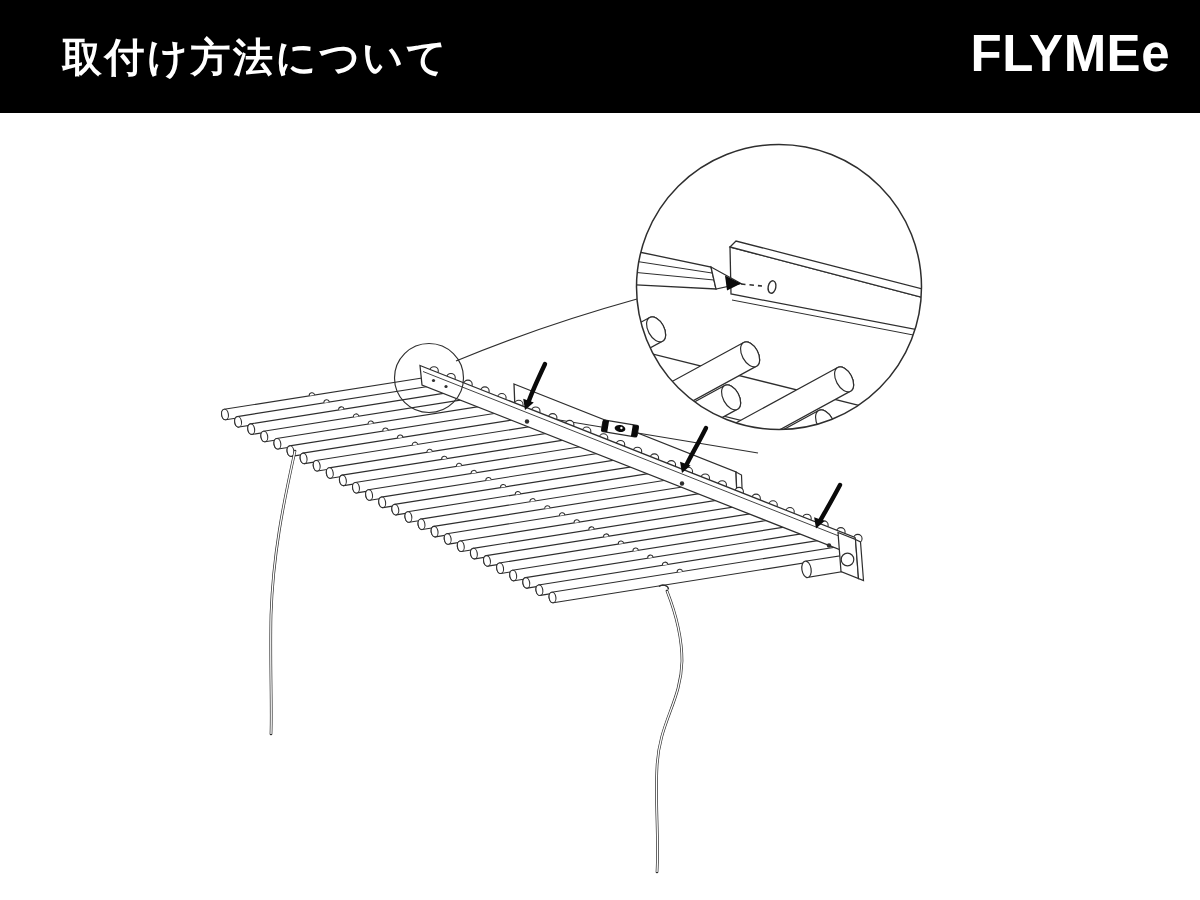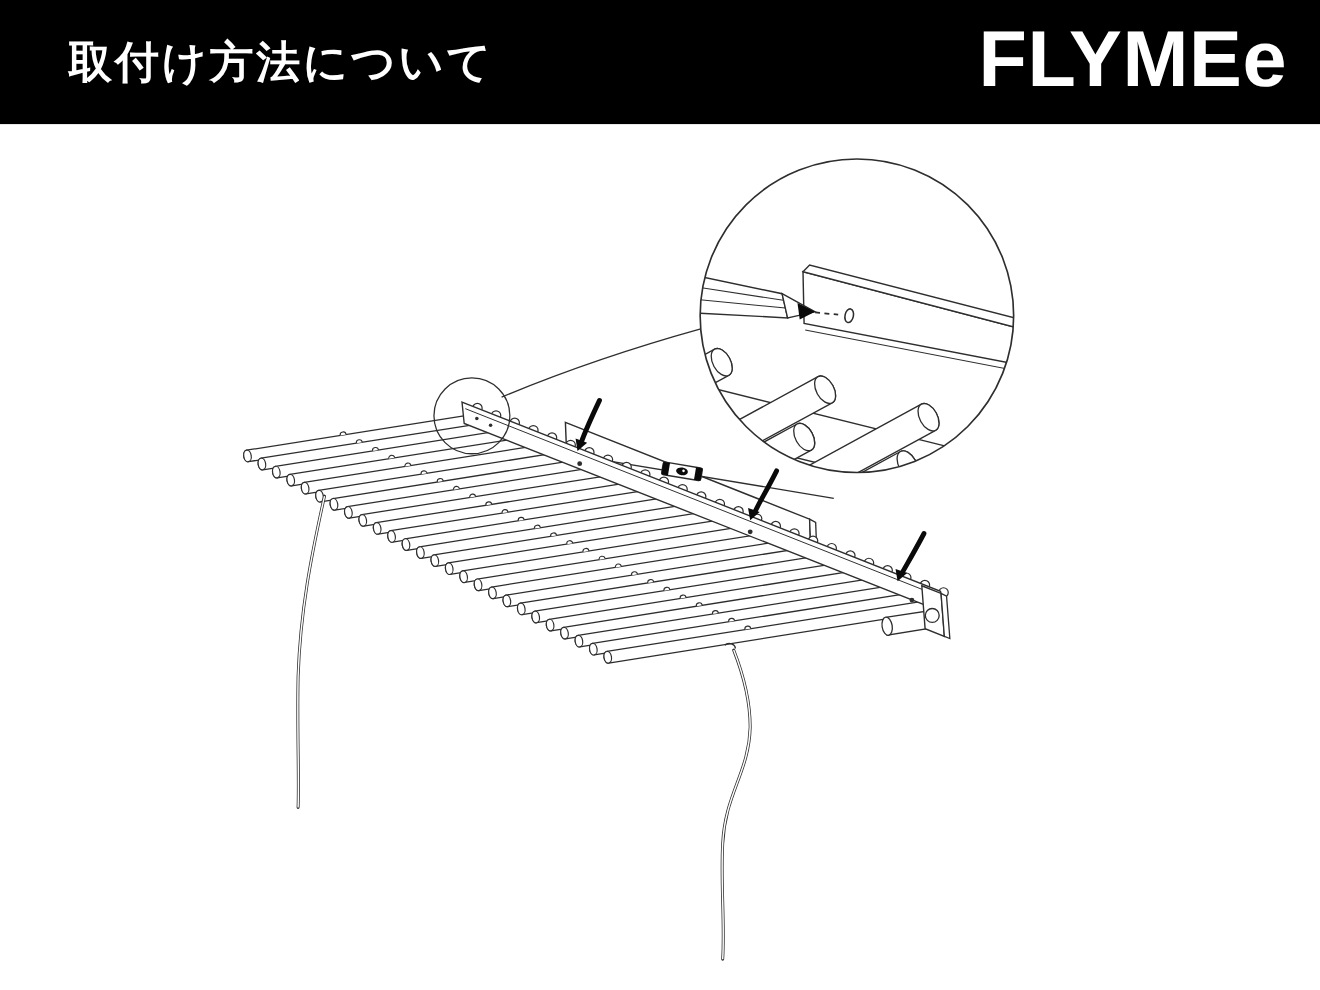--- a/index.html
+++ b/index.html
@@ -1,20 +1,20 @@
 <!DOCTYPE html>
 <html style="--header-bg: #000000; --header-fg: #ffffff; --line: #2e2e2e;"><head>
 <meta charset="utf-8">
 <style>
   html,body{margin:0;padding:0;background:#fff;}
   body{width:1200px;height:900px;overflow:hidden;font-family:"Liberation Sans",sans-serif;position:relative;}
   header{height:113px;background:var(--header-bg,#000);display:flex;align-items:center;
          justify-content:space-between;padding:0 30px 0 62px;box-sizing:border-box;}
   .page-title{color:var(--header-fg,#fff);font-size:40px;font-weight:700;letter-spacing:2.5px;margin:0;line-height:1;text-align:right;}
-  .brand-logo{color:var(--header-fg,#fff);font-size:72px;font-weight:600;letter-spacing:0.5px;line-height:1;
+  .brand-logo{color:var(--header-fg,#fff);font-size:51px;font-weight:600;letter-spacing:0.5px;line-height:1;
               transform:translateY(-3px);}
   .stage{width:1200px;height:787px;background:#fff;}
   svg{display:block;}
 </style>
 </head>
 <body>
 
 <header>
   <h1 class="page-title">取付け方法について</h1>
   <div class="brand-logo">FLYMEe</div>

